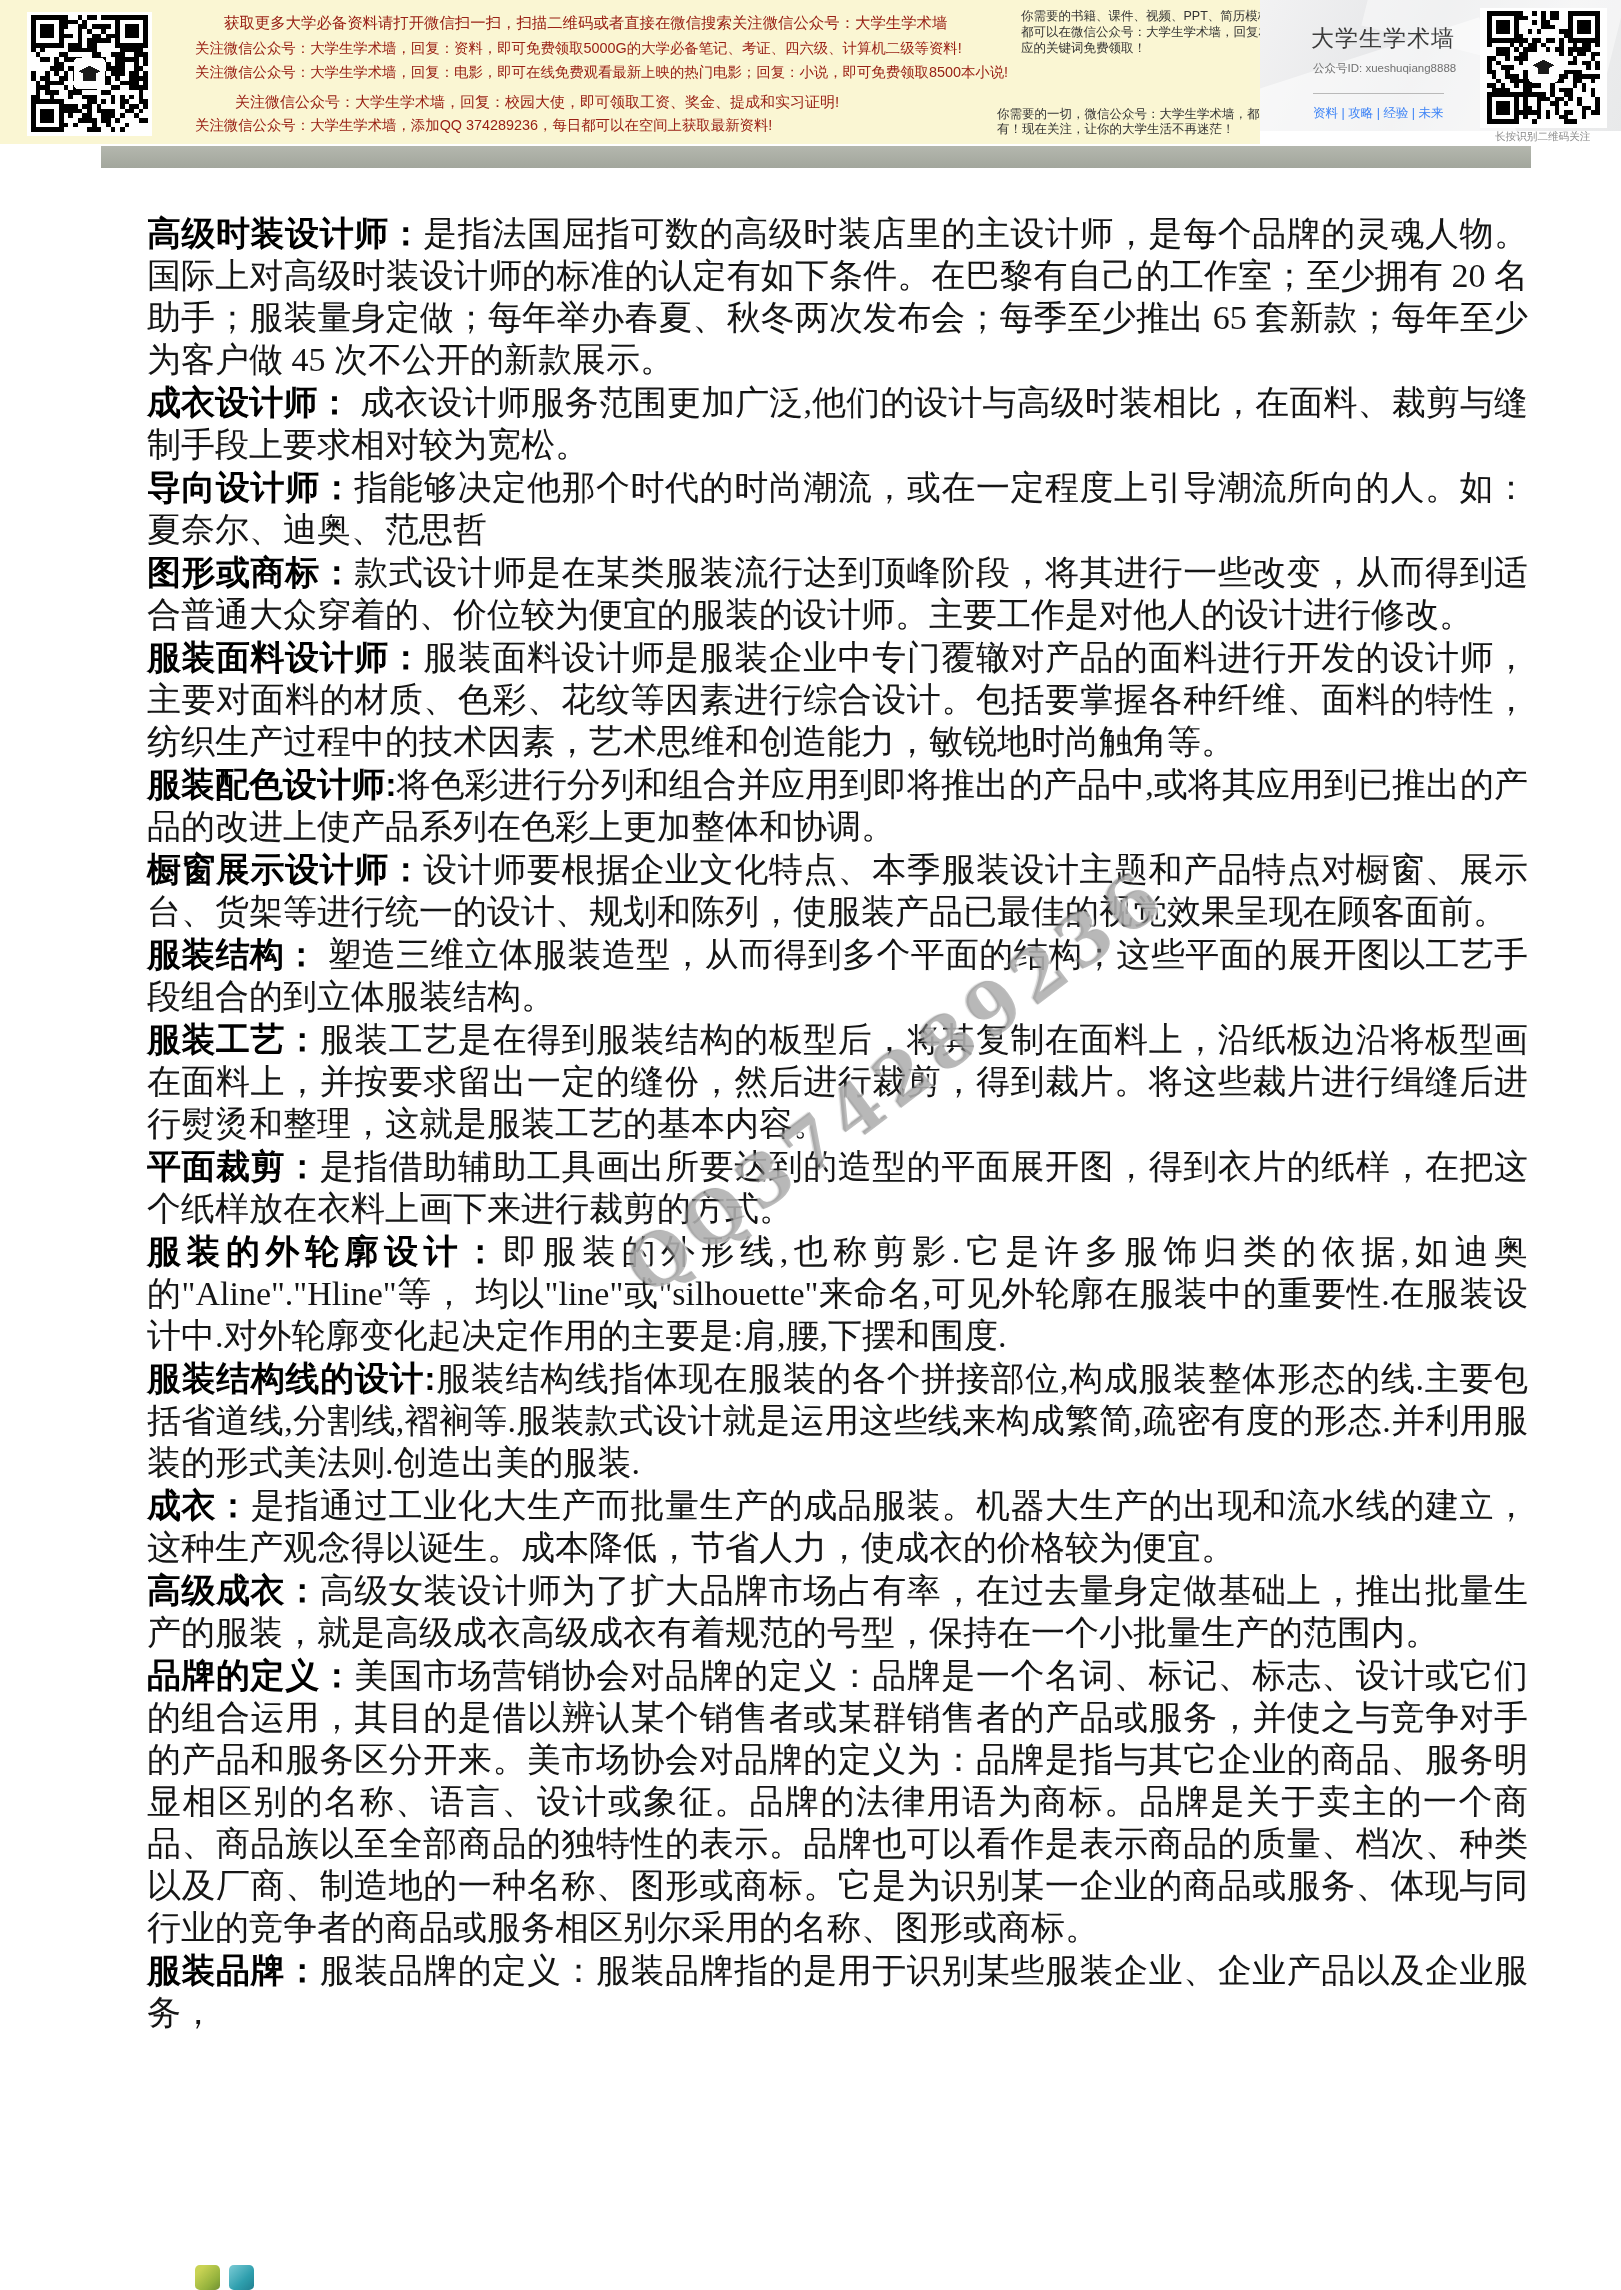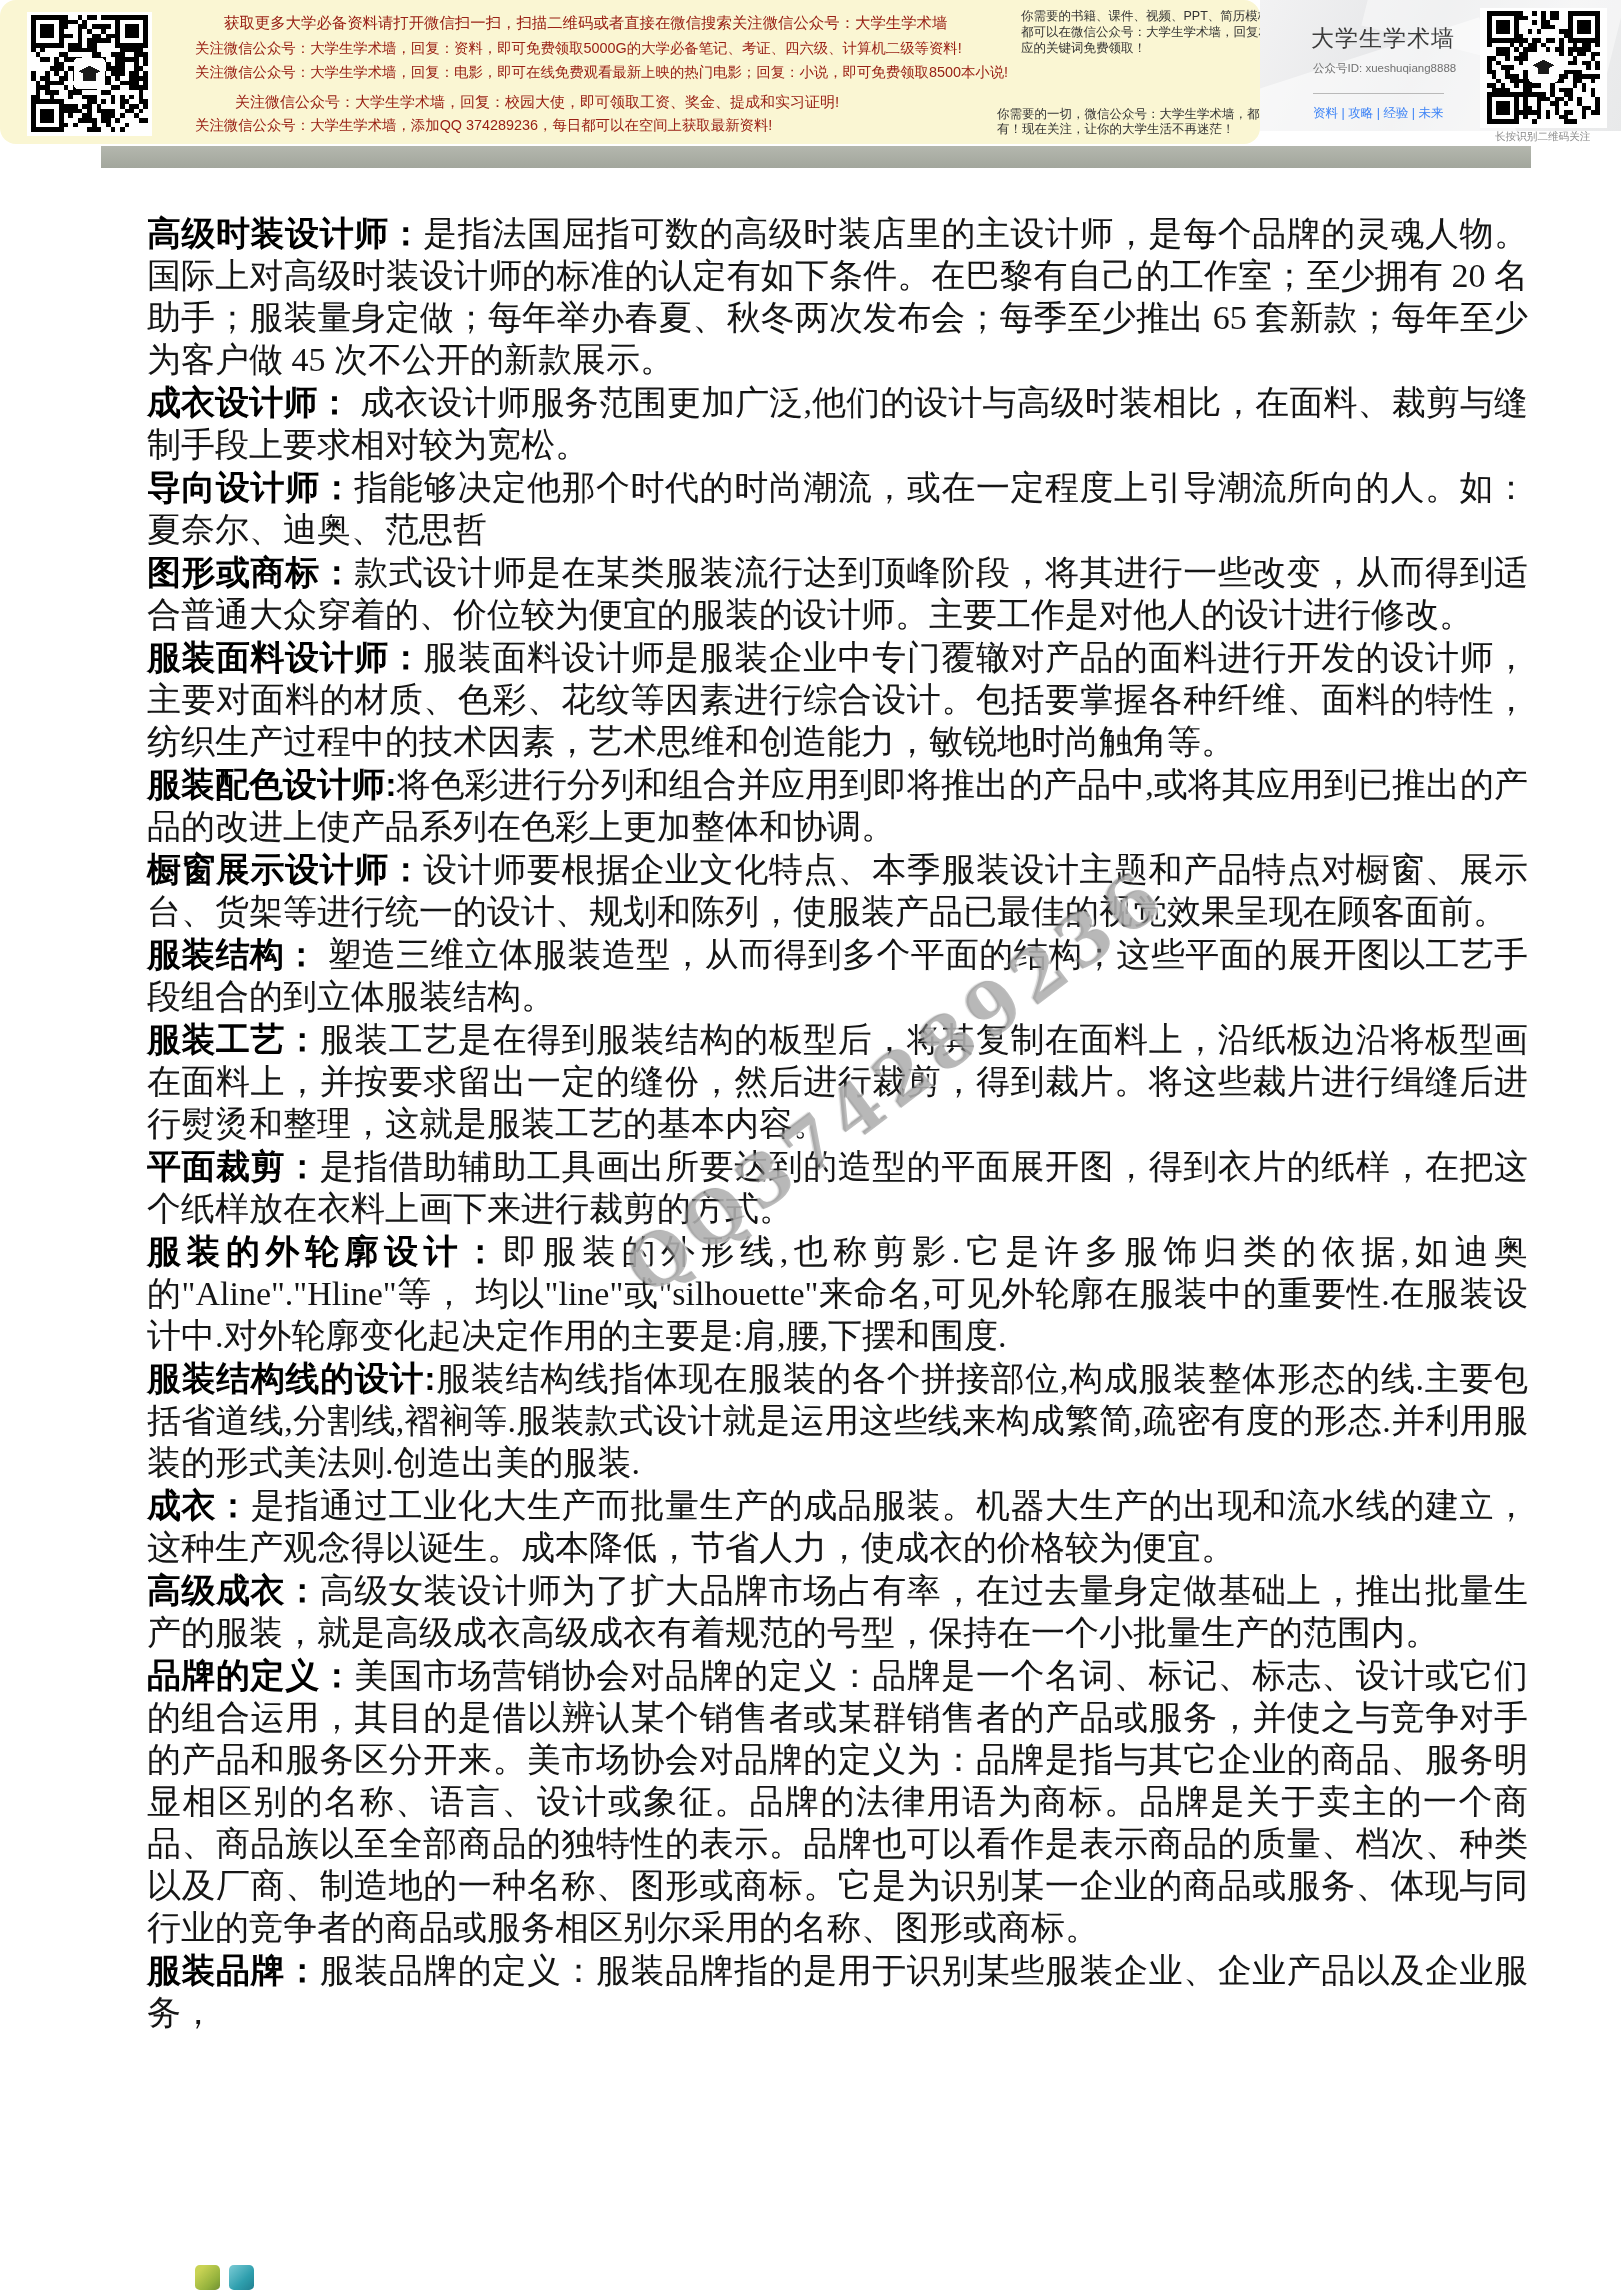--- a/index.html
+++ b/index.html
@@ -1,20 +1,20 @@
 <!DOCTYPE html>
 <html style="--banner: #faf6d3; --promo: #992015; --band: #a2a69c;"><head>
 <meta charset="utf-8">
 <style>
   html,body{margin:0;padding:0;background:#888;}
   #page{position:relative;width:1622px;height:2290px;background:#ffffff;overflow:hidden;
         font-family:"Liberation Sans","DejaVu Sans",sans-serif;}
 
   
-  .banner{position:absolute;left:0;top:0;width:1260px;height:144px;background:var(--banner,#faf6d3);border-radius:16px;}
+  .banner{position:absolute;left:0;top:0;width:1260px;height:144px;background:var(--banner,#faf6d3);}
   .banner-line{position:absolute;white-space:nowrap;color:var(--promo,#992015);}
   .bl1{left:224px;top:13.4px;font-size:15.4px;}
   .bl2{left:195px;top:39px;font-size:14.4px;}
   .bl3{left:195px;top:63px;font-size:14.4px;}
   .bl4{left:195px;top:93px;font-size:15px;margin-left:40px;}
   .bl5{left:195px;top:116px;font-size:14.4px;}
 
   .qr-box{position:absolute;background:#fff;}
   .qr-left{left:27px;top:11.5px;width:117px;height:117px;padding:3.8px;}
   .qr-right{left:1480px;top:7.7px;width:119px;height:113px;padding:3.8px;}

